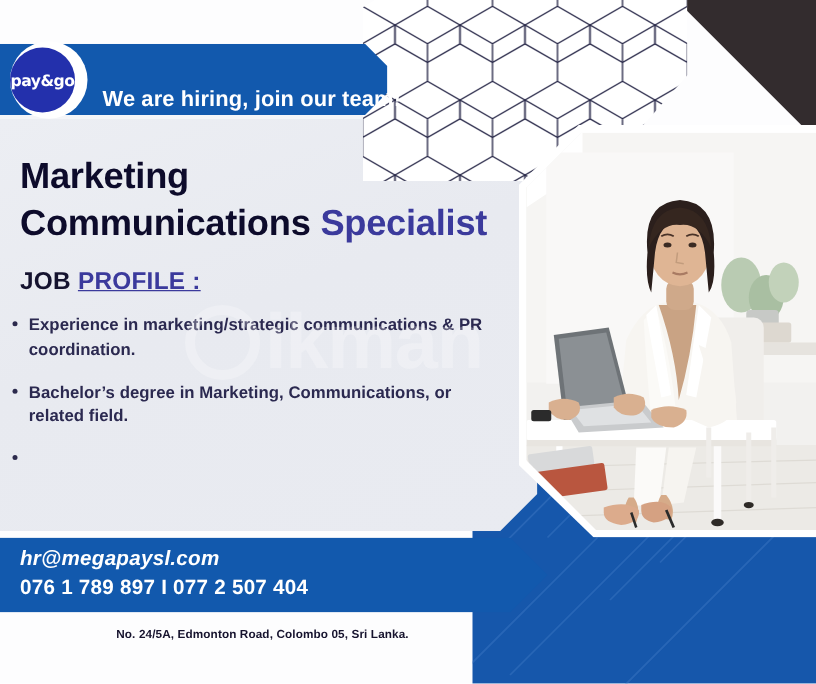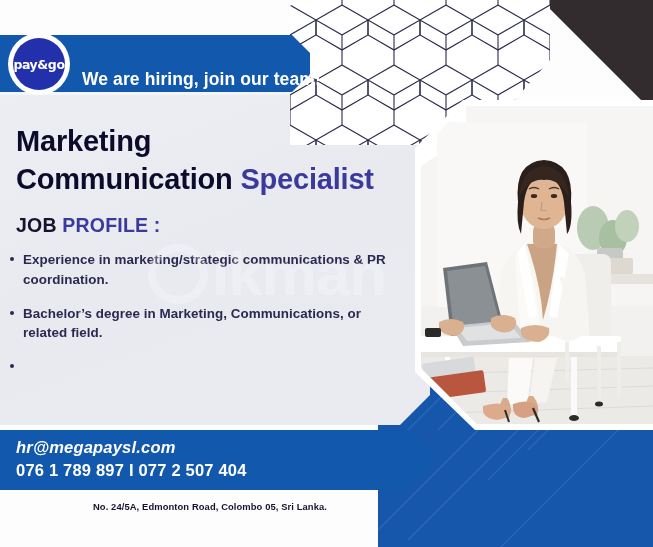--- a/index.html
+++ b/index.html
@@ -69,21 +69,21 @@
   .banner{
     position:absolute;left:0;top:35px;width:310px;height:57px;
     background:#1259ad;
     clip-path:polygon(0 0, 292px 0, 310px 18px, 310px 39px, 292px 57px, 0 57px);
     display:flex;align-items:center;
   }
   .logo{
     position:absolute;left:8px;top:33px;width:62px;height:62px;
     border-radius:50%;
     background:#ffffff;
-    display:flex;align-items:center;justify-content:center;
+    display:flex;align-items:center;
     z-index:6;
   }
   .logo-disc{
     width:52px;height:52px;border-radius:50%;
     background:#2330ac;
     display:flex;align-items:center;justify-content:center;
   }
   .logo-text{
     color:#ffffff;font-size:12.5px;font-weight:bold;letter-spacing:-.4px;
     font-family:"DejaVu Sans", sans-serif;
@@ -100,21 +100,21 @@
     position:absolute;left:16px;top:122px;width:400px;
     font-size:29px;line-height:1.32;font-weight:bold;
     color:#0d0b2b;letter-spacing:-.2px;
   }
   .title .accent{color:#3b3a9c;}
 
   .jobprofile{
     position:absolute;left:16px;top:214px;
     font-size:19.5px;font-weight:bold;color:#15132f;letter-spacing:.2px;
   }
-  .jobprofile .accent{color:#3b3a9c;}
+  .jobprofile .accent{color:#3b3a9c;text-decoration:underline;}
 
   
   .bullets{
     position:absolute;left:8px;top:250px;width:400px;
   }
   .bullet{
     display:flex;align-items:flex-start;margin-bottom:14px;
   }
   .dot{
     flex:0 0 auto;width:4px;height:4px;border-radius:50%;
@@ -301,21 +301,21 @@
   <div class="banner"></div>
   <div class="logo">
     <div class="logo-disc">
       <span class="logo-text">pay&amp;go</span>
     </div>
   </div>
   <div class="banner-text">We are hiring, join our team!</div>
 
   <div class="title">
     <span>Marketing</span><br>
-    <span>Communication </span><span class="accent">Specialist</span>
+    <span>Communications </span><span class="accent">Specialist</span>
   </div>
 
   <div class="jobprofile">
     <span>JOB </span><span class="accent">PROFILE :</span>
   </div>
 
   <div class="bullets">
     <div class="bullet">
       <span class="dot"></span>
       <span class="btxt">Experience in marketing/strategic communications &amp; PR coordination.</span>

